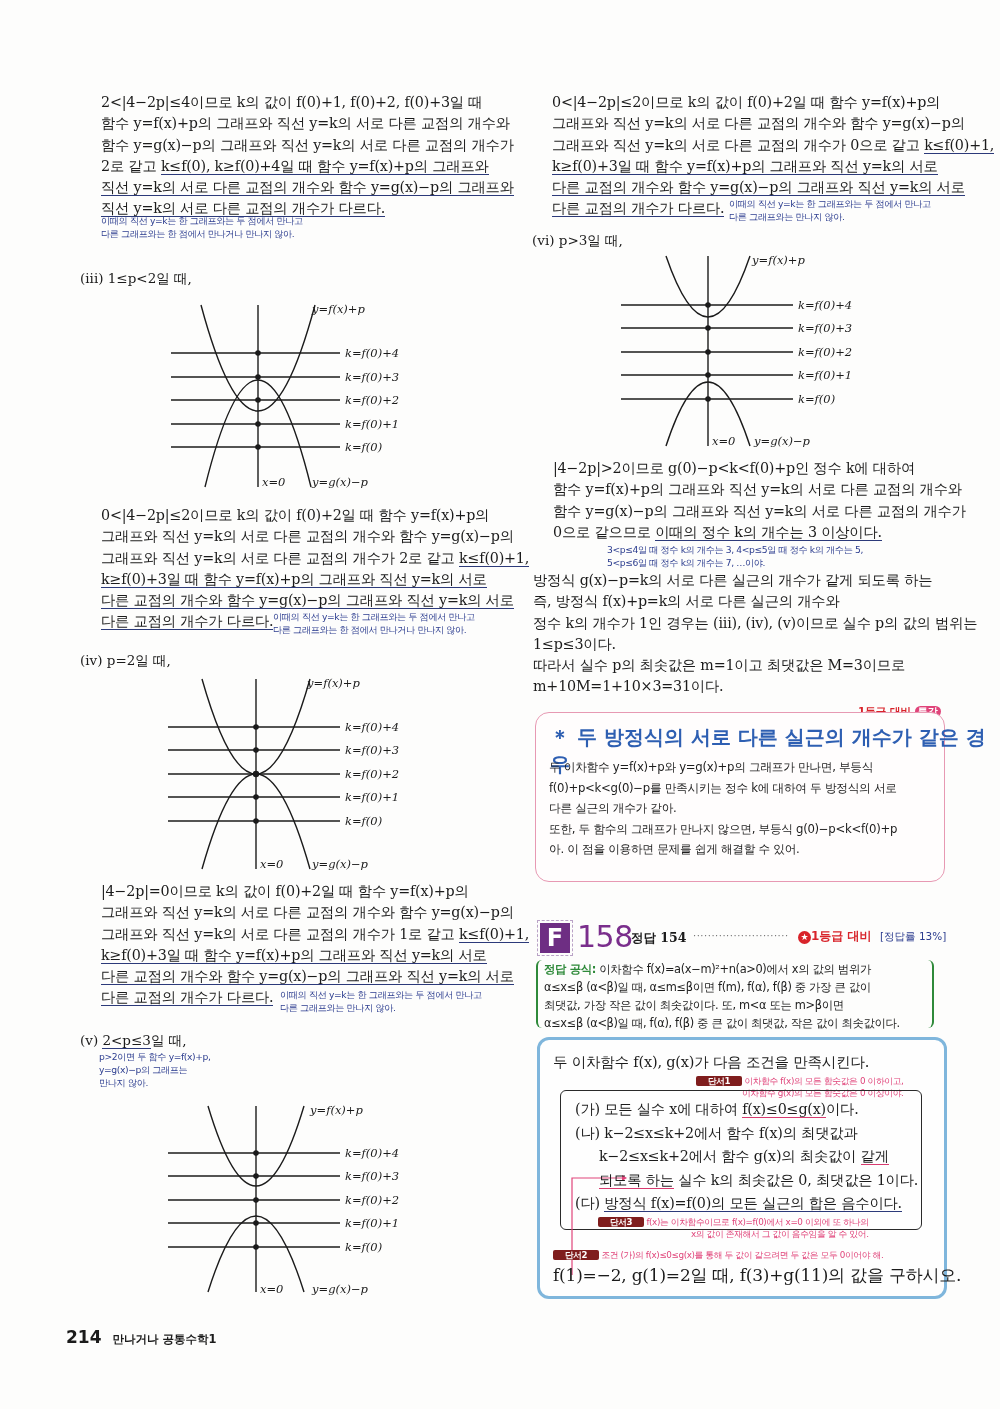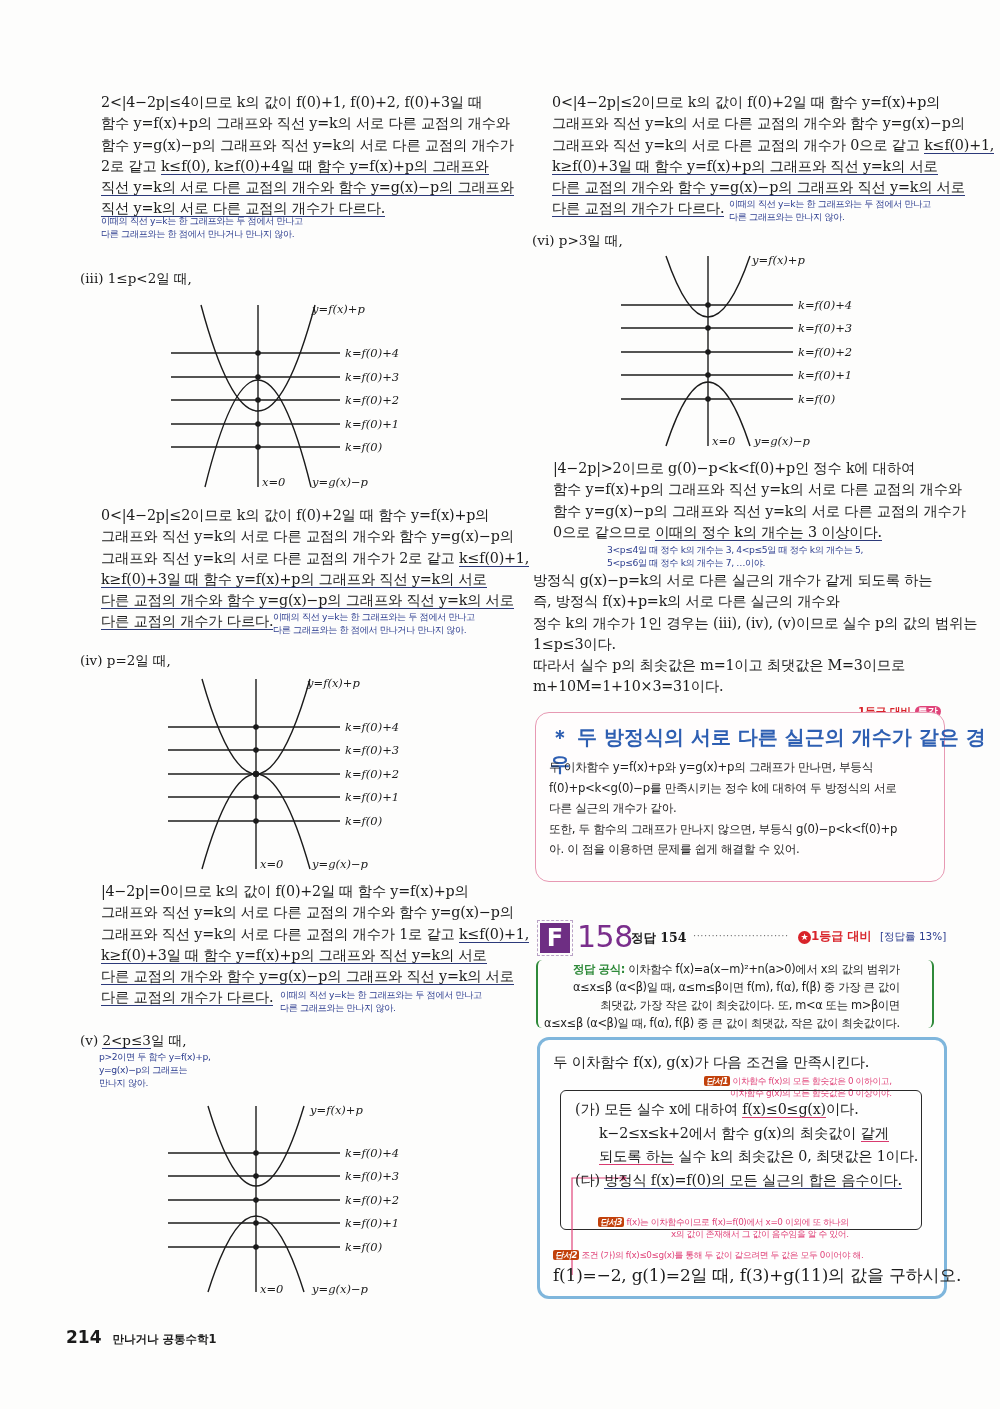--- a/index.html
+++ b/index.html
@@ -15,21 +15,21 @@
   .tip-box { border: 1.6px solid #e799b3; border-radius: 14px; background: #fffdfd; }
   .tip-title { color: #2e5fb2; font-family: "DejaVu Sans", sans-serif; font-weight: bold; font-size: 20px; }
   .tip-body { font-family: "DejaVu Sans", sans-serif; font-size: 11.7px; line-height: 20.5px; color: #1d1d1d; white-space: nowrap; letter-spacing: -0.3px; }
   .badge-f { background: #6e2e83; color: #fff; font-family: "DejaVu Sans", sans-serif; font-weight: bold; font-size: 24px; width: 30px; height: 30px; text-align: center; line-height: 30px; outline: 1.5px dashed #b9a2c6; outline-offset: 2px; }
   .num158 { color: #7a2e8c; font-family: "DejaVu Sans", sans-serif; font-size: 30px; line-height: 32px; letter-spacing: -0.5px; }
   .formula-box { border-left: 2.5px solid #2f8a3a; border-right: 2.5px solid #2f8a3a; border-radius: 6px; }
   .formula { font-family: "DejaVu Sans", sans-serif; font-size: 11.4px; line-height: 18px; white-space: nowrap; letter-spacing: -0.35px; color: #1c1c1c; }
   .problem-box { border: 3px solid #7fb6dc; border-radius: 12px; background: #fefefe; }
   .cond-box { border: 1.8px solid #2a2a2a; border-radius: 6px; }
   .pink-note { font-family: "DejaVu Sans", sans-serif; font-size: 8.8px; line-height: 12px; color: #e0447a; white-space: nowrap; letter-spacing: -0.4px; text-align: right; }
-  .pink-tag { background: #c2410c; color: #fff; font-weight: bold; padding: 0 2px; border-radius: 2px; font-size: 8.6px; font-style: italic; }
+  .pink-tag { background: #7f1d1d; color: #fff; font-weight: bold; padding: 0 12px; border-radius: 2px; font-size: 8.6px; }
   .u-pink { border-bottom: 1.6px solid #d83a6f; }
   .footer-num { font-family: "DejaVu Sans", sans-serif; font-weight: bold; font-size: 17px; }
   .footer-title { font-family: "DejaVu Sans", sans-serif; font-weight: bold; font-size: 11.5px; }
 </style>
 </head>
 <body>
 
 <div class="abs txt" style="left:101px; top:92px;">
   <span class="l">2&lt;|4−2p|≤4이므로 k의 값이 f(0)+1, f(0)+2, f(0)+3일 때</span>
   <span class="l">함수 y=f(x)+p의 그래프와 직선 y=k의 서로 다른 교점의 개수와</span>
@@ -251,21 +251,21 @@
 <div class="abs badge-f" style="left:540px; top:923px;">F</div>
 <div class="abs num158" style="left:577px; top:921px;">158</div>
 <div class="abs" style="left:631px; top:930px; font-family:'DejaVu Serif',serif; font-weight:bold; font-size:12.5px;">정답 154</div>
 <div class="abs" style="left:693px; top:930px; font-size:10px; color:#666; letter-spacing:0.5px;">··························</div>
 <div class="abs" style="left:798px; top:928px; font-family:'DejaVu Sans',sans-serif; font-weight:bold; font-size:12px; color:#d8232a;">
   <span style="display:inline-block; width:13px; height:13px; background:#d8232a; border-radius:50%; color:#fff; font-size:9px; line-height:13px; text-align:center;">★</span><span>1등급 대비</span>
 </div>
 <div class="abs" style="left:880px; top:930px; font-family:'DejaVu Sans',sans-serif; font-size:10.5px; color:#2c3d8f;">[정답률 13%]</div>
 
 <div class="abs formula-box" style="left:536px; top:960px; width:398px; height:68px;"></div>
-<div class="abs formula" style="left:544px; top:960px;text-align:right;">
+<div class="abs formula" style="left:544px; top:960px;">
   <div><span style="color:#2f8a3a; font-weight:bold;">정답 공식:</span><span> 이차함수 f(x)=a(x−m)²+n(a&gt;0)에서 x의 값의 범위가</span></div>
   <div>α≤x≤β (α&lt;β)일 때, α≤m≤β이면 f(m), f(α), f(β) 중 가장 큰 값이</div>
   <div>최댓값, 가장 작은 값이 최솟값이다. 또, m&lt;α 또는 m&gt;β이면</div>
   <div>α≤x≤β (α&lt;β)일 때, f(α), f(β) 중 큰 값이 최댓값, 작은 값이 최솟값이다.</div>
 </div>
 
 <div class="abs problem-box" style="left:537px; top:1037px; width:410px; height:262px;"></div>
 <div class="abs txt" style="left:553px; top:1052px; font-size:14.5px;">두 이차함수 f(x), g(x)가 다음 조건을 만족시킨다.</div>
 
 <div class="abs pink-note" style="left:696px; top:1075px; text-align:right;">
@@ -275,20 +275,21 @@
 
 <div class="abs cond-box" style="left:560px; top:1090px; width:362px; height:140px;"></div>
 
 <svg class="abs" style="left:560px; top:1170px;" width="80" height="110">
   <path d="M 12 105 L 12 8 L 62 8" stroke="#e0447a" stroke-width="1.2" fill="none"></path>
   <path d="M 62 5 L 67 8 L 62 11 Z" fill="#e0447a"></path>
 </svg>
 
 <div class="abs txt" style="left:575px; top:1098px; font-size:14.3px; line-height:23.5px;">
   <div><span>(가) 모든 실수 x에 대하여 </span><span class="u-pink">f(x)≤0≤g(x)</span><span>이다.</span></div>
+  <div>(나) k−2≤x≤k+2에서 함수 f(x)의 최댓값과</div>
   <div style="padding-left:24px;"><span>k−2≤x≤k+2에서 함수 g(x)의 최솟값이 </span><span class="u-pink">같게</span></div>
   <div style="padding-left:24px;"><span class="u-pink">되도록 하는</span><span> 실수 k의 최솟값은 0, 최댓값은 1이다.</span></div>
   <div><span>(다) </span><span class="u">방정식 f(x)=f(0)의 모든 실근의 합은 음수이다.</span></div>
 </div>
 
 <div class="abs pink-note" style="left:598px; top:1216px;">
   <div><span class="pink-tag">단서3</span> <span>f(x)는 이차함수이므로 f(x)=f(0)에서 x=0 이외에 또 하나의</span></div>
   <div style="padding-left:38px;">x의 값이 존재해서 그 값이 음수임을 알 수 있어.</div>
 </div>
 

